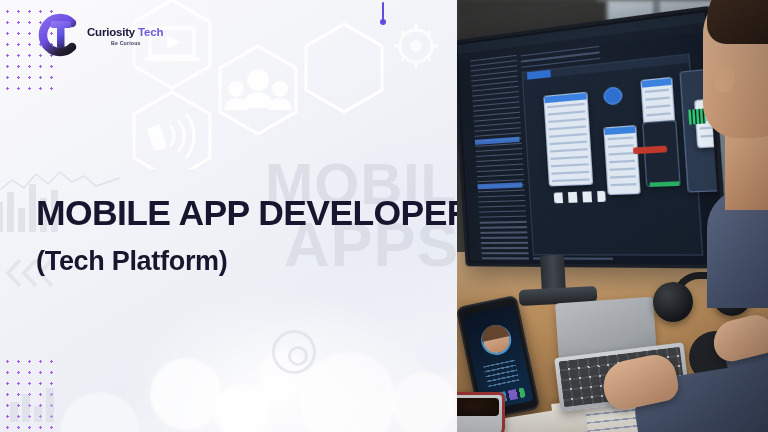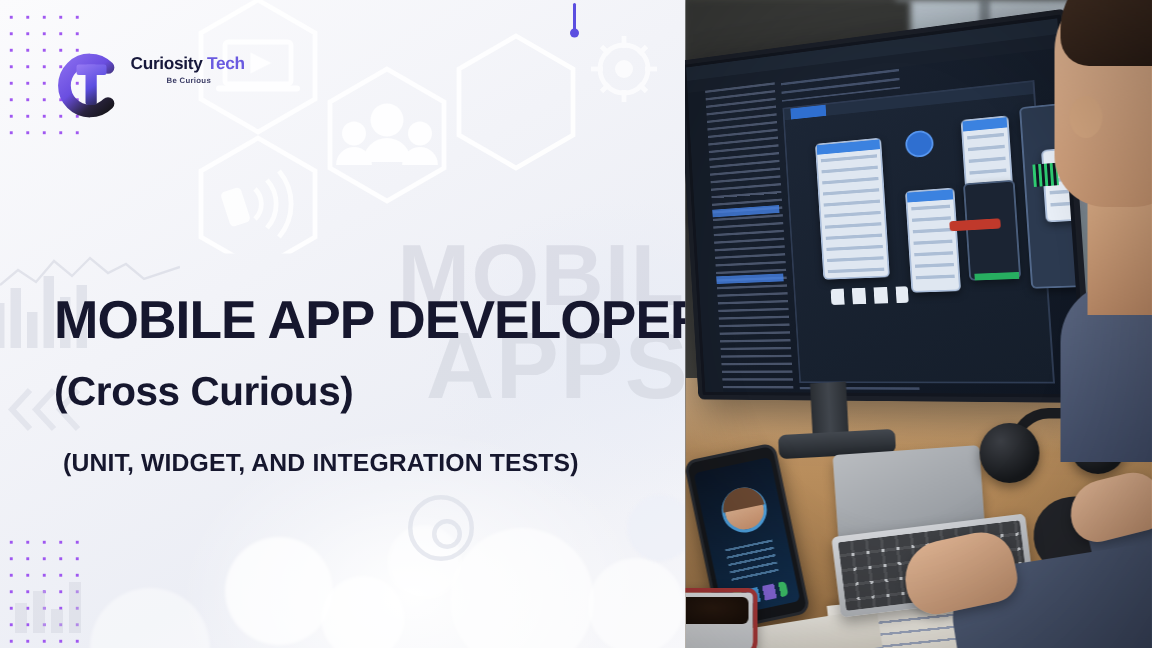--- a/index.html
+++ b/index.html
@@ -73,22 +73,22 @@
   }
   .deco-circle::after {
     content:""; position:absolute; left:13px; top:13px; width:14px; height:14px;
     border:3px solid rgba(214,217,228,.55); border-radius:50%;
   }
   .deco-bars { position:absolute; left:8px; top:382px; width:52px; height:40px; opacity:.4; }
   .deco-bars svg { width:100%; height:100%; }
 
   
   .logo-wrap {
-    position:absolute; left:36px; top:34px;
-    display:flex; align-items:flex-start; gap:5px;
+    position:absolute; left:36px; top:12px;
+    display:flex; align-items:center; gap:5px;
   }
   .logo-mark { width:46px; height:46px; flex:none; }
   .logo-mark svg { width:100%; height:100%; display:block; }
   .logo-text { display:flex; flex-direction:column; line-height:1; padding-top:4px; }
   .logo-title { font-size:11.5px; font-weight:800; letter-spacing:-.2px; white-space:nowrap; }
   .logo-title .c1 { color:#17183b; }
   .logo-title .c2 { color:#6a5ae0; }
   .logo-tag { font-size:5.2px; font-weight:700; color:#3c3d66; letter-spacing:.2px; margin-top:2.5px; margin-left:24px; }
 
   
@@ -472,24 +472,23 @@
           <span class="c1">Curiosity</span><span>&nbsp;</span><span class="c2">Tech</span>
         </div>
         <div class="logo-tag">Be Curious</div>
       </div>
     </div>
 
     <div class="day-pin"></div>
 
 
     <div class="headline">MOBILE APP DEVELOPER</div>
-    <div class="subhead">(Cross Curious)</div>
+    <div class="subhead">(Tech Platform)</div>
 
     <div class="topic">
-      <div class="topic-line2">(UNIT, WIDGET, AND INTEGRATION TESTS)</div>
     </div>
   </div>
 
   <div class="photo">
     <div class="ph ph-wall"></div>
     <div class="ph ph-window"></div>
     <div class="ph ph-window-bar1"></div>
     <div class="ph ph-window-glow"></div>
     <div class="ph ph-window-pink"></div>
     <div class="ph ph-darkpanel"></div>

